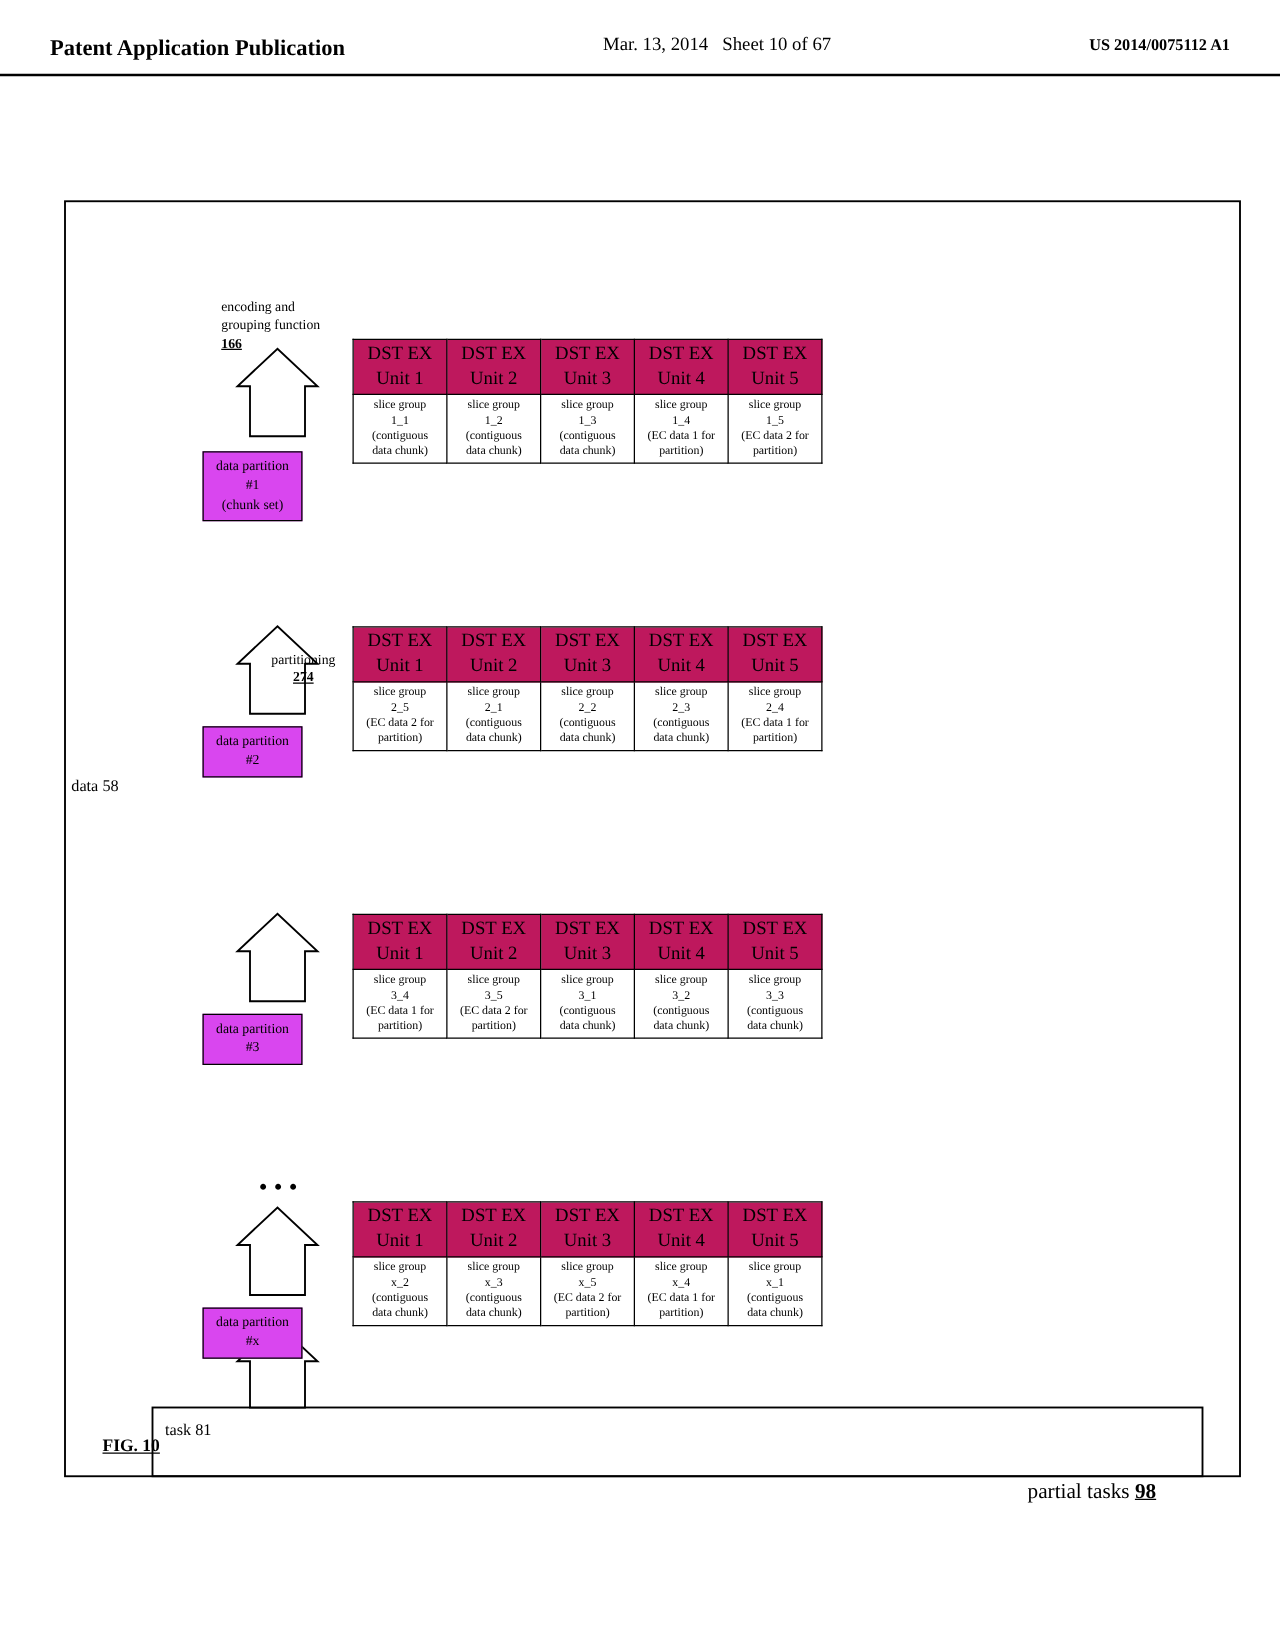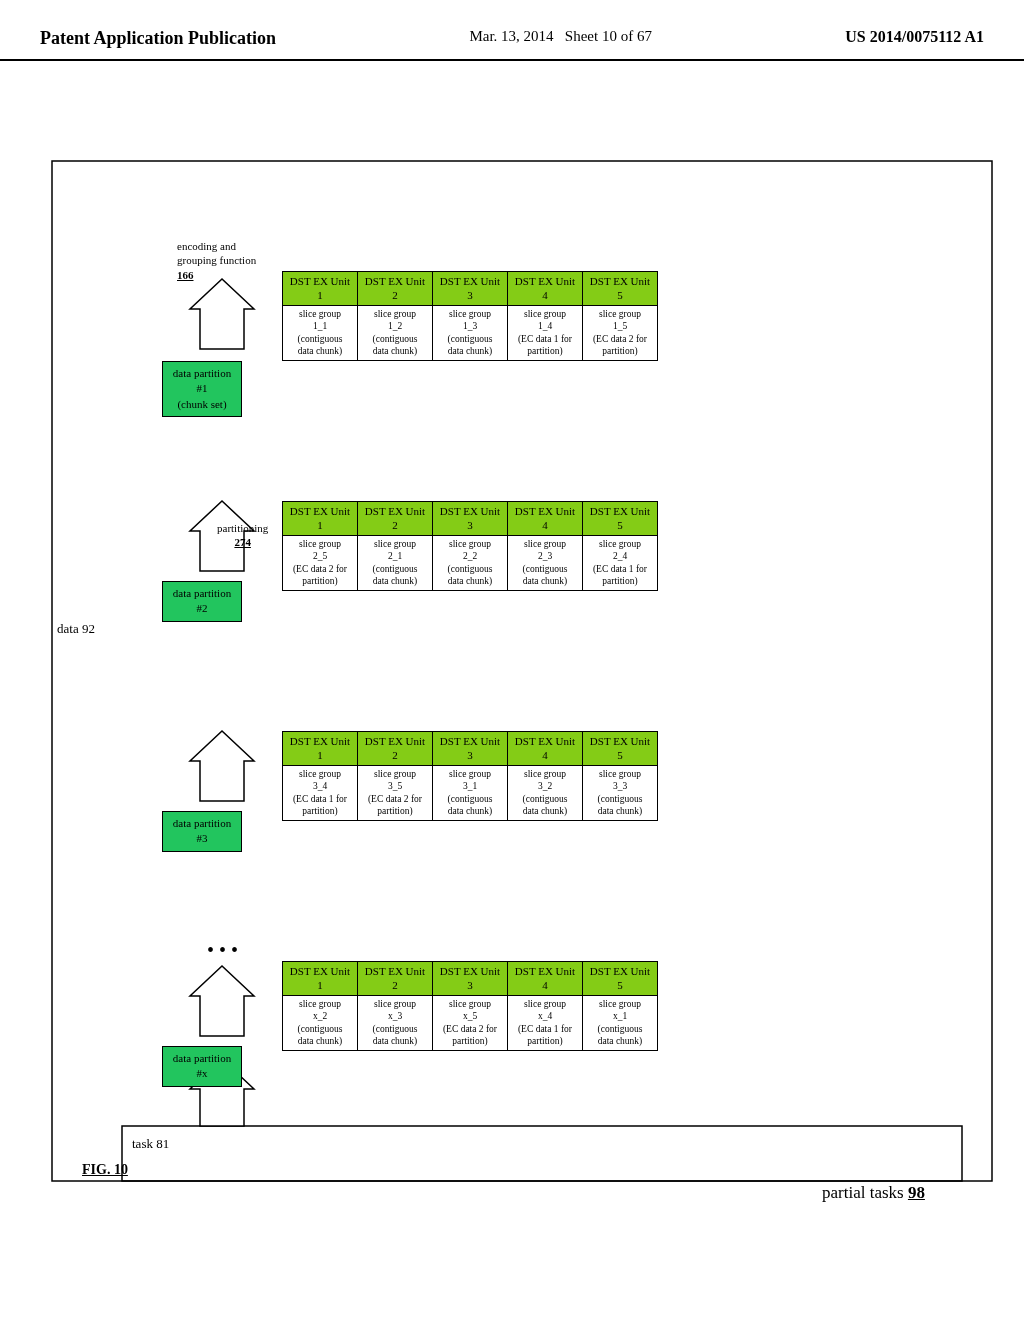--- a/index.html
+++ b/index.html
@@ -22,21 +22,21 @@
     }
     .header-left {
       font-size: 18px;
       font-weight: bold;
     }
     .header-center {
       font-size: 15px;
       text-align: left;
     }
     .header-right {
-      font-size: 16px;
+      font-size: 13px;
       font-weight: bold;
     }
 
     
     .main {
       position: relative;
       width: 100%;
       height: calc(100% - 80px);
       padding: 20px 10px;
     }
@@ -72,21 +72,21 @@
     }
     .partitioning-label .num {
       font-weight: bold;
       text-decoration: underline;
     }
 
     
     .partition-box {
       position: absolute;
       border: 1.5px solid #000;
-      background: #22c55e;
+      background: #d946ef;
       text-align: center;
       font-size: 11px;
       line-height: 1.4;
       padding: 4px 3px;
       width: 80px;
     }
 
     
     .dst-table {
       position: absolute;
@@ -98,24 +98,24 @@
     .dst-table td {
       border: 1px solid #000;
       font-size: 9.5px;
       text-align: center;
       vertical-align: middle;
       line-height: 1.3;
       padding: 2px 3px;
       width: 75px;
     }
     .dst-table .header-row td {
-      font-size: 11px;
+      font-size: 15px;
       font-weight: normal;
       border: 1px solid #000;
-      background: #84cc16;
+      background: #be185d;
       height: 30px;
     }
     .dst-table .data-row td {
       height: 55px;
     }
 
     
     svg.arrows {
       position: absolute;
       top: 0;
@@ -171,21 +171,21 @@
       <polygon points="178,720 178,680 168,680 200,650 232,680 222,680 222,720" fill="#fff" stroke="#000" stroke-width="1.5"></polygon>
 
       <polygon points="178,955 178,915 168,915 200,885 232,915 222,915 222,955" fill="#fff" stroke="#000" stroke-width="1.5"></polygon>
 
       <rect x="100" y="1045" width="840" height="55" fill="none" stroke="#000" stroke-width="1.5"></rect>
 
       <polygon points="178,1045 178,1008 168,1008 200,978 232,1008 222,1008 222,1045" fill="#fff" stroke="#000" stroke-width="1.5"></polygon>
 
     </svg>
 
-    <div style="position:absolute; left:35px; top:540px; font-size:13px;">data 92</div>
+    <div style="position:absolute; left:35px; top:540px; font-size:13px;">data 58</div>
 
     <div style="position:absolute; left:110px; top:1055px; font-size:13px;">task 81</div>
 
     <div class="encoding-label">
       <div>encoding and</div>
       <div>grouping function</div>
       <div class="num">166</div>
     </div>
 
     <div class="partitioning-label">
@@ -297,18 +297,18 @@
           <td>slice group<br>x_2<br>(contiguous<br>data chunk)</td>
           <td>slice group<br>x_3<br>(contiguous<br>data chunk)</td>
           <td>slice group<br>x_5<br>(EC data 2 for<br>partition)</td>
           <td>slice group<br>x_4<br>(EC data 1 for<br>partition)</td>
           <td>slice group<br>x_1<br>(contiguous<br>data chunk)</td>
         </tr>
       </tbody>
         </table>
     </div>
 
-    <div style="position:absolute; left:60px; bottom:83px; font-size:14px; font-weight:bold;">
+    <div style="position:absolute; left:60px; bottom:95px; font-size:14px; font-weight:bold;">
       <u>FIG. 10</u>
     </div>
 
   </div>
 </div>
 
 </body></html>

